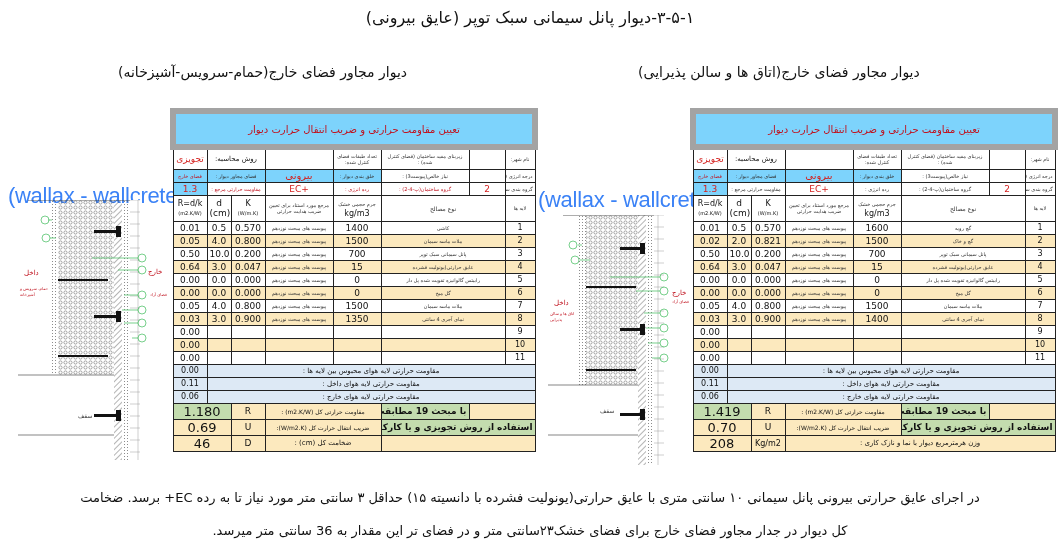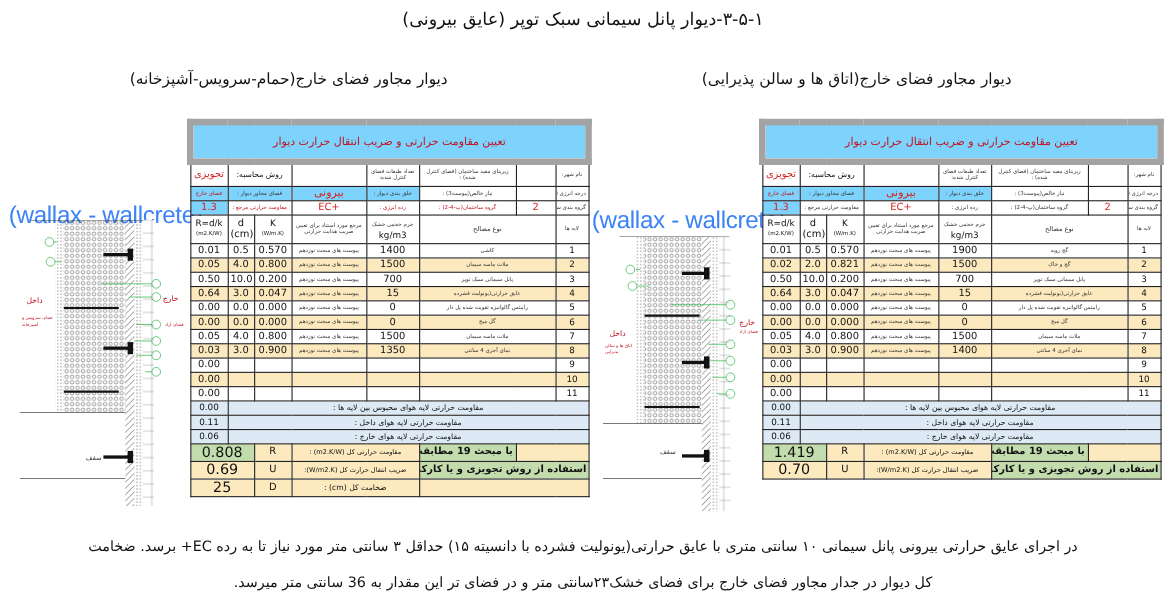--- a/index.html
+++ b/index.html
@@ -307,34 +307,34 @@
       </tr>
   <tr class="blue">
         <td style="font-size:8px">0.11</td>
         <td colspan="7" class="rtl" style="font-size:7px">مقاومت حرارتی لایه هوای داخل :</td>
       </tr>
   <tr class="blue">
         <td style="font-size:8px">0.06</td>
         <td colspan="7" class="rtl" style="font-size:7px">مقاومت حرارتی لایه هوای خارج :</td>
       </tr>
   <tr class="tot cream">
-    <td colspan="2" class="green val">0.808</td>
+    <td colspan="2" class="green val">1.180</td>
     <td class="num">R</td>
     <td colspan="2" class="rtl" style="font-size:6px">مقاومت حرارتی کل (m2.K/W) :</td>
     <td class="gn-text">با مبحث 19 مطابقت دارد</td>
     <td colspan="2"></td>
   </tr>
   <tr class="tot cream">
     <td colspan="2" class="val">0.69</td>
     <td class="num">U</td>
     <td colspan="2" class="rtl" style="font-size:6px">ضریب انتقال حرارت کل (W/m2.K):</td>
     <td colspan="3" class="gn-text">استفاده از روش تجویزی و یا کارکردی مجاز میباشد</td>
   </tr>
   <tr class="tot cream">
-    <td colspan="2" class="val">25</td>
+    <td colspan="2" class="val">46</td>
     <td class="num">D</td>
     <td colspan="2" class="rtl" style="font-size:7px">ضخامت کل (cm) :</td>
     <td colspan="3"></td>
   </tr>
 </tbody>
   </table>
 
 <table class="calc calc-right">
   <colgroup>
       <col style="width:34px">
@@ -384,21 +384,21 @@
     <td class="tiny" style="white-space:normal">مرجع مورد استناد برای تعیین ضریب هدایت حرارتی</td>
     <td style="font-size:8px;line-height:9px"><span class="tiny">جرم حجمی خشک</span><br><span>kg/m3</span></td>
     <td colspan="2" class="tiny" style="font-size:6px">نوع مصالح</td>
     <td class="tiny">لایه ها</td>
   </tr>
   <tr class="wh num">
         <td>0.01</td>
         <td>0.5</td>
         <td>0.570</td>
         <td class="tiny">پیوست های مبحث نوزدهم</td>
-        <td>1900</td>
+        <td>1600</td>
         <td colspan="2" class="tiny">گچ رویه</td>
         <td style="font-size:8px">1</td>
       </tr>
   <tr class="cream num">
         <td>0.02</td>
         <td>2.0</td>
         <td>0.821</td>
         <td class="tiny">پیوست های مبحث نوزدهم</td>
         <td>1500</td>
         <td colspan="2" class="tiny">گچ و خاک</td>
@@ -503,17 +503,22 @@
     <td colspan="2" class="rtl" style="font-size:6px">مقاومت حرارتی کل (m2.K/W) :</td>
     <td class="gn-text">با مبحث 19 مطابقت دارد</td>
     <td colspan="2"></td>
   </tr>
   <tr class="tot cream">
     <td colspan="2" class="val">0.70</td>
     <td class="num">U</td>
     <td colspan="2" class="rtl" style="font-size:6px">ضریب انتقال حرارت کل (W/m2.K):</td>
     <td colspan="3" class="gn-text">استفاده از روش تجویزی و یا کارکردی مجاز میباشد</td>
   </tr>
+  <tr class="tot cream">
+    <td colspan="2" class="val">208</td>
+    <td style="font-size:8px">Kg/m2</td>
+    <td colspan="5" class="rtl" style="font-size:7px">وزن هرمترمربع دیوار با نما و نازک کاری :</td>
+  </tr>
 </tbody>
   </table>
 
 <div class="para p1">در اجرای عایق حرارتی بیرونی پانل سیمانی ۱۰ سانتی متری  با عایق حرارتی(یونولیت فشرده با دانسیته ۱۵) حداقل ۳ سانتی متر مورد نیاز تا به رده EC+ برسد. ضخامت</div>
 <div class="para p2">کل دیوار در جدار مجاور فضای خارج برای فضای خشک۲۳سانتی متر و در فضای تر این مقدار به 36 سانتی متر میرسد.</div>
 
 </body></html>

